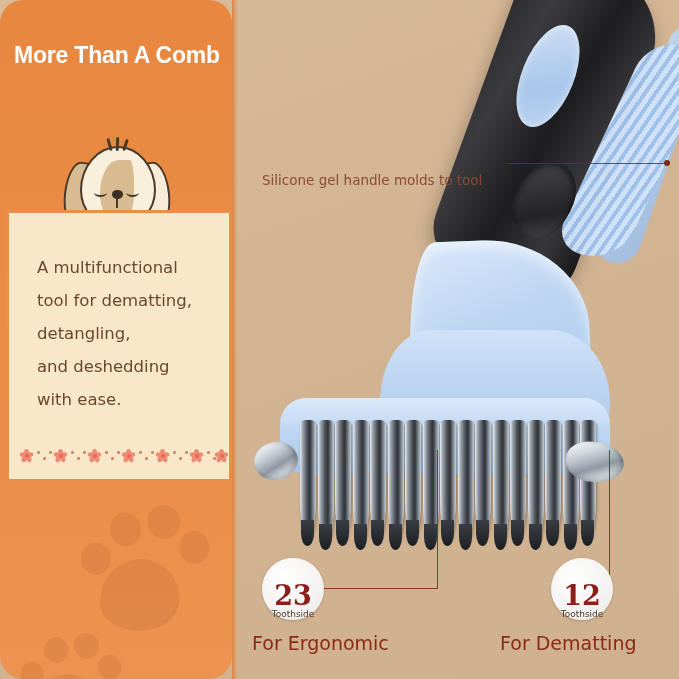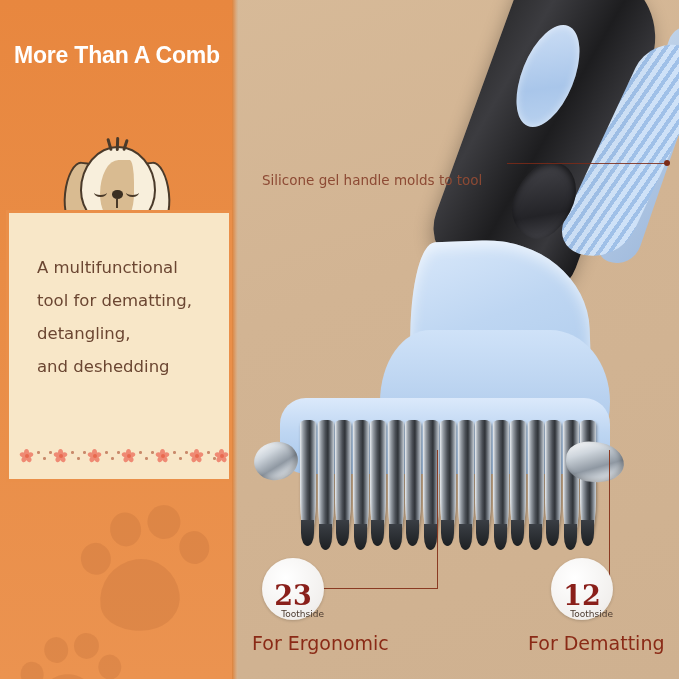--- a/index.html
+++ b/index.html
@@ -14,20 +14,21 @@
   .bg-right{
     position:absolute;left:0;top:0;width:679px;height:679px;
     background:linear-gradient(160deg,#d8bb99 0%,#d2b493 45%,#cfb190 100%);
   }
 
   
   .panel-left{
     position:absolute;left:0;top:0;width:232px;height:679px;
     background:linear-gradient(180deg,#e8873f 0%,#e98c45 40%,#eb9350 100%);
     overflow:hidden;
+    border-radius:23px;
   }
   .panel-edge{
     position:absolute;left:232px;top:0;width:6px;height:679px;
     background:linear-gradient(90deg,#e07a2c,#d9a87c 70%,#d3b695);
     opacity:.85;
   }
 
   
   .paw{position:absolute;opacity:.30;}
   .paw .pad{position:absolute;background:#c2703a;border-radius:50% 50% 45% 45%;}
@@ -207,31 +208,30 @@
     box-shadow:0 1px 3px rgba(0,0,0,.18);
     text-align:center;
   }
   .badge .num{
     display:block;margin-top:24px;color:#8a1f1a;font-size:27px;font-weight:bold;
     line-height:27px;font-family:"DejaVu Serif", serif;
   }
   .badge .sub{
     display:block;color:#4b3b30;font-size:9px;line-height:11px;
     font-family:"DejaVu Sans", sans-serif;
-    text-align:right;
   }
   .badge-left{left:262px;top:558px;}
   .badge-right{left:551px;top:558px;}
 
   .caption{
     position:absolute;color:#8a2a16;font-size:19px;white-space:nowrap;
     font-family:"DejaVu Sans", sans-serif;
   }
   .caption-left{left:252px;top:632px;}
-  .caption-right{left:500px;top:632px;margin-left:28px;}
+  .caption-right{left:500px;top:632px;}
 </style>
 </head>
 <body>
 
 <div id="stage">
 
   <div class="bg-right"></div>
 
   <div class="product">
     <div class="handle"></div>
@@ -325,20 +325,21 @@
       <div class="paw-l"></div>
       <div class="paw-r"></div>
     </div>
 
     <div class="card">
       <div class="card-text">
         <div>A multifunctional</div>
         <div>tool for dematting,</div>
         <div>detangling,</div>
         <div>and deshedding</div>
+        <div>with ease.</div>
       </div>
       <div class="floral" id="floral">
           <div class="flower" style="left: 10px; top: 8px;">
             <span class="p1"></span>
             <span class="p2"></span>
             <span class="p3"></span>
             <span class="p4"></span>
             <span class="p5"></span>
             <i></i>
           </div>

